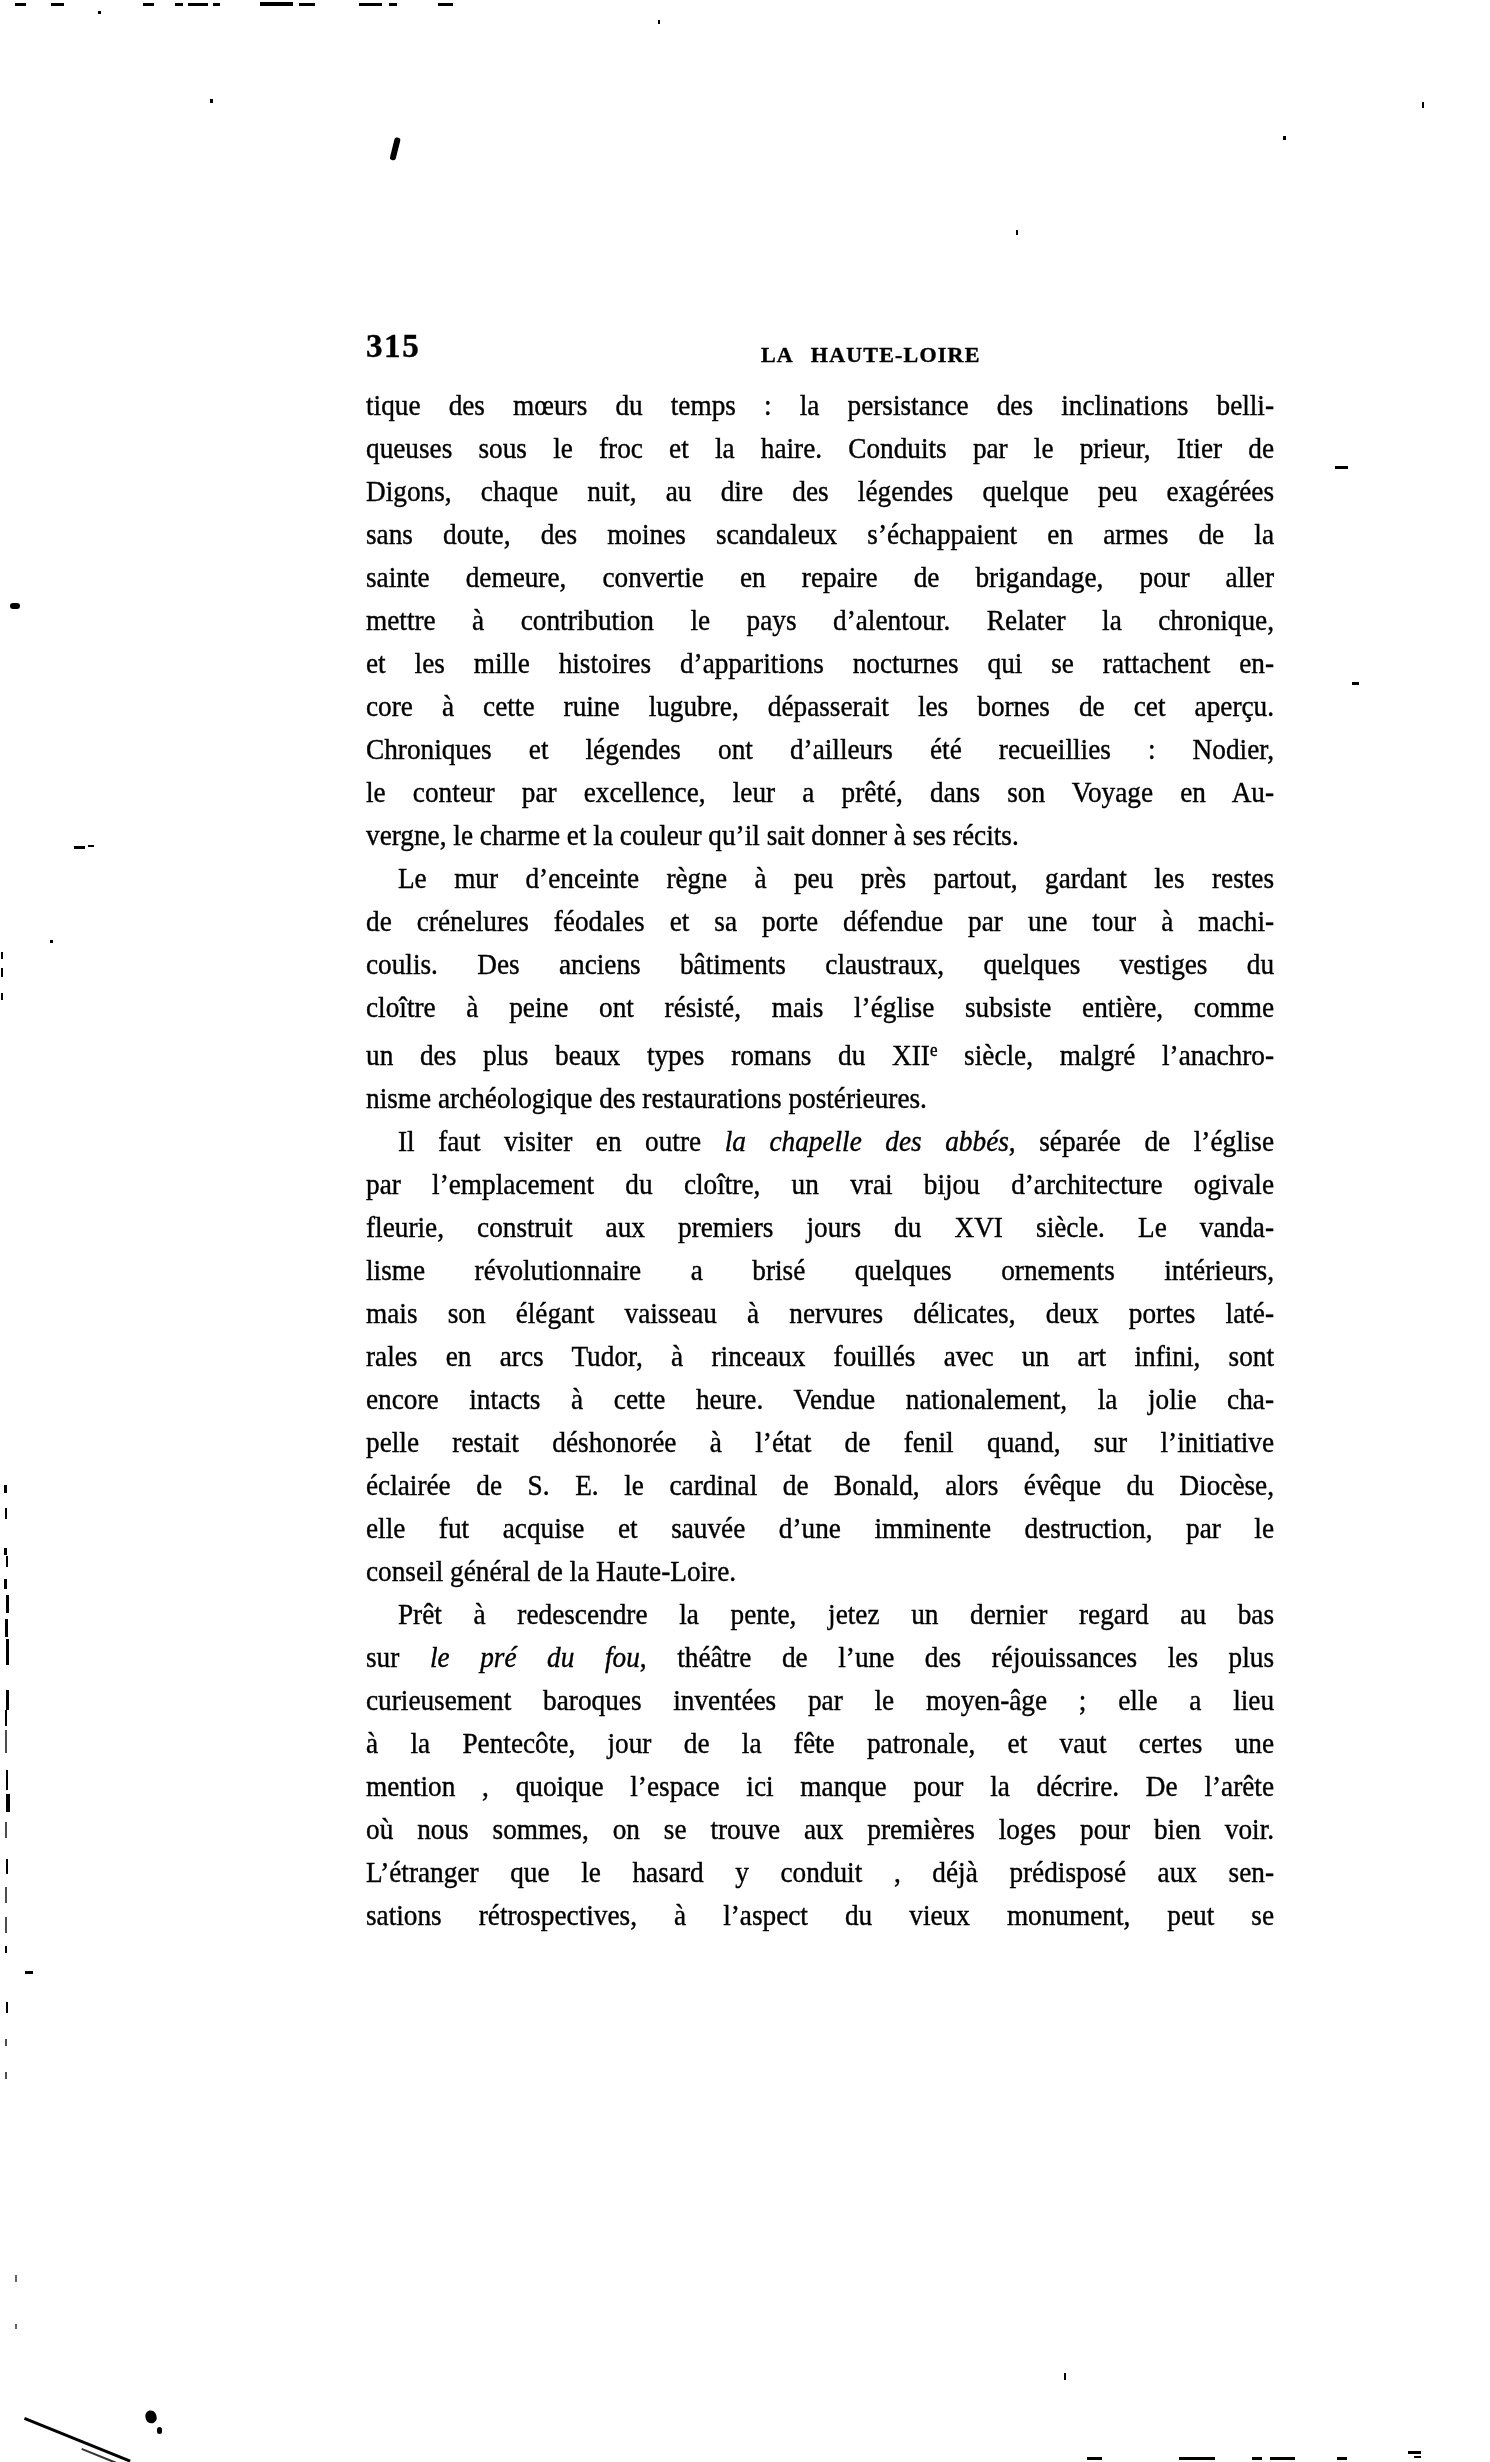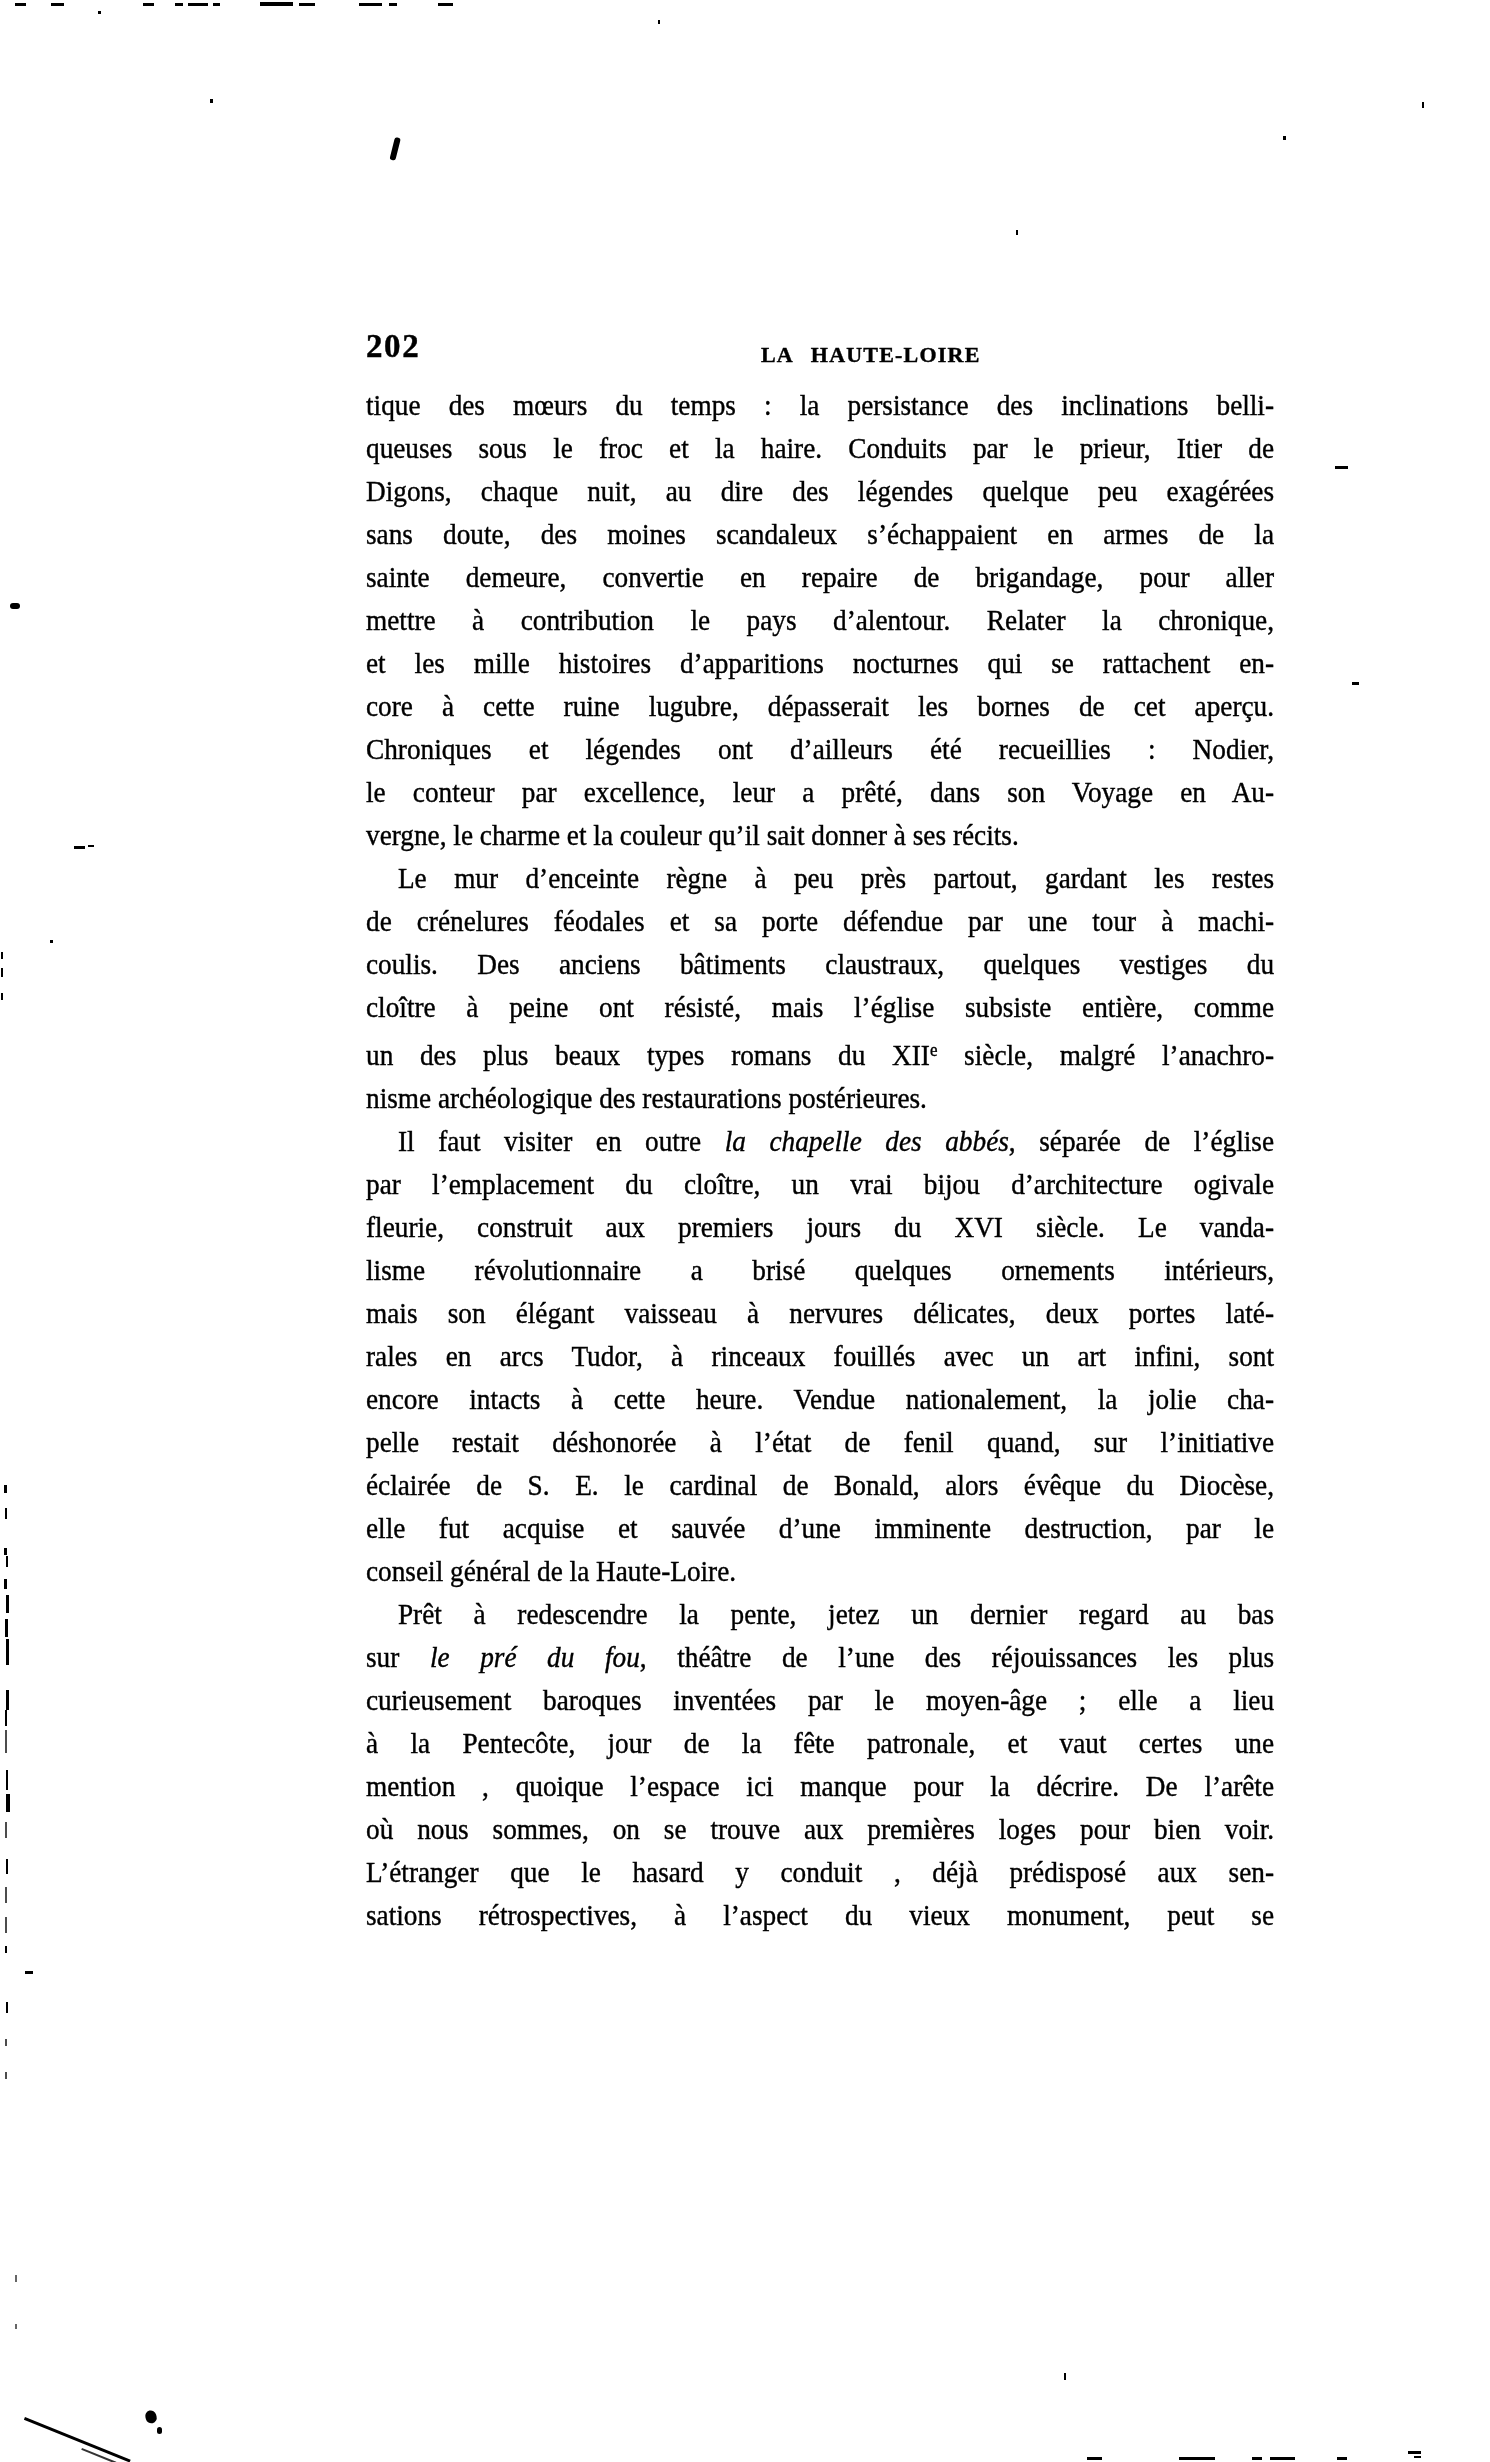--- a/index.html
+++ b/index.html
@@ -28,21 +28,21 @@
   .line.indent{text-indent:34px;}
   .line .italic{font-style:italic;}
   .line .sup{font-size:0.62em;vertical-align:0.5em;}
   .artifact{position:absolute;background:#000;}
 </style>
 </head>
 <body>
 
 <div class="page">
 
-  <div class="header-num ink">202</div>
+  <div class="header-num ink">315</div>
 
   <div class="header-title ink">LA HAUTE-LOIRE</div>
 
   <div class="text-block ink">
       <div class="line"><span>tique des mœurs du temps : la persistance des inclinations belli-</span></div>
       <div class="line"><span>queuses sous le froc et la haire. Conduits par le prieur, Itier de</span></div>
       <div class="line"><span>Digons, chaque nuit, au dire des légendes quelque peu exagérées</span></div>
       <div class="line"><span>sans doute, des moines scandaleux s’échappaient en armes de la</span></div>
       <div class="line"><span>sainte demeure, convertie en repaire de brigandage, pour aller</span></div>
       <div class="line"><span>mettre à contribution le pays d’alentour. Relater la chronique,</span></div>

